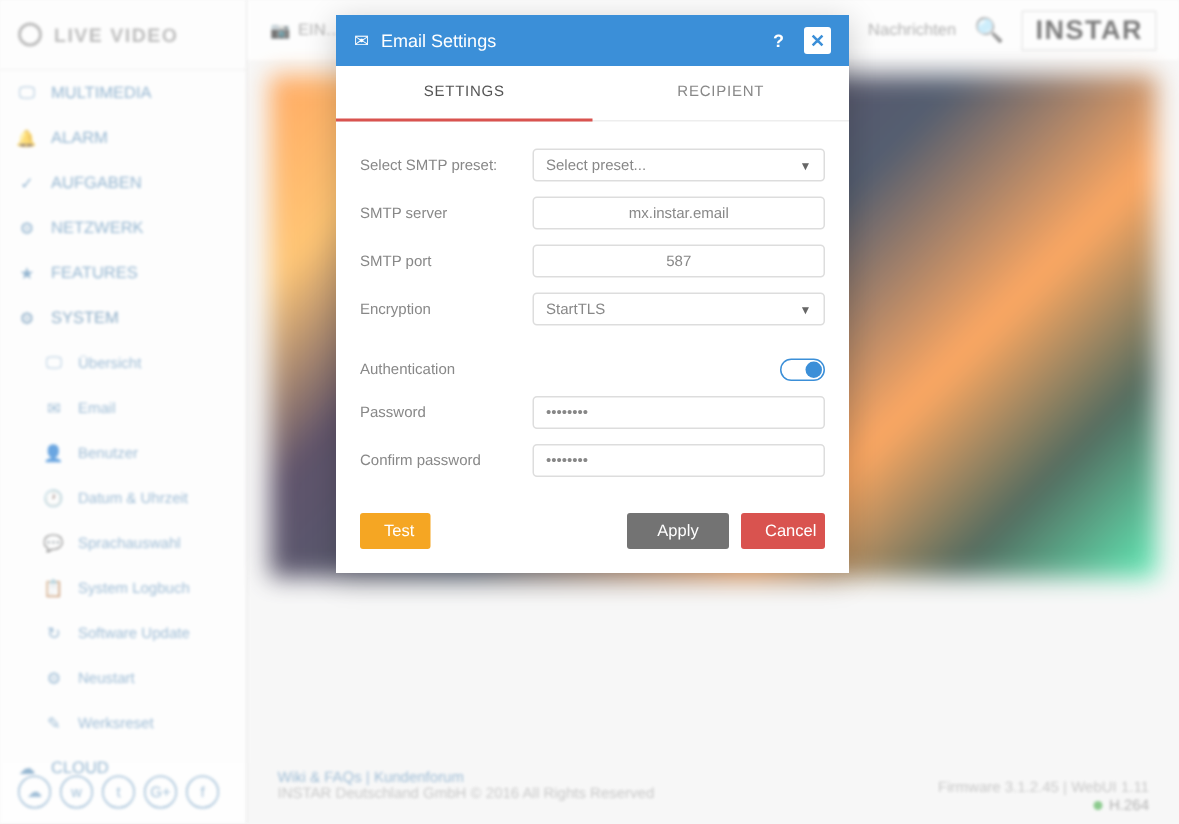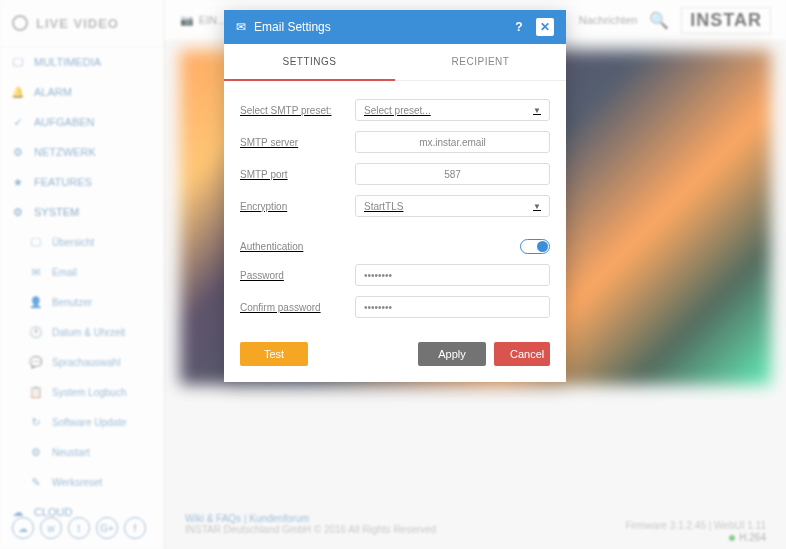--- a/index.html
+++ b/index.html
@@ -36,33 +36,33 @@
 .overlay { position: absolute; inset: 0; background: rgba(255,255,255,0.25); }
 
 .modal { position: absolute; left: 224px; top: 10px; width: 342px; background: #fff; box-shadow: 0 4px 20px rgba(0,0,0,0.2); }
 .modal-header { background: #3b8fd8; color: #fff; padding: 8px 12px; display: flex; align-items: center; gap: 8px; font-size: 12px; }
 .modal-header-spacer { flex: 1; }
 .modal-header-btn { width: 18px; height: 18px; display: flex; align-items: center; justify-content: center; cursor: pointer; font-size: 12px; font-weight: bold; }
 .modal-header-btn.close { background: #fff; color: #3b8fd8; border-radius: 2px; }
 .modal-tabs { display: flex; border-bottom: 1px solid #eee; }
 .modal-tab { flex: 1; text-align: center; padding: 12px 16px; font-size: 10px; color: #888; letter-spacing: 0.5px; cursor: pointer; }
 .modal-tab.active { color: #555; border-bottom: 2px solid #d9534f; margin-bottom: -1px; }
-.modal-body { padding: 18px 16px 14px; text-decoration: underline; }
+.modal-body { padding: 18px 16px 14px; }
 .form-row { display: flex; align-items: center; margin-bottom: 10px; }
 .form-label { width: 115px; font-size: 10px; color: #888; }
 .form-control { flex: 1; }
 .form-input, .form-select { width: 100%; height: 22px; border: 1px solid #ddd; border-radius: 3px; padding: 0 8px; font-size: 10px; color: #888; background: #fff; }
 .form-select { position: relative; display: flex; align-items: center; justify-content: space-between; cursor: pointer; }
 .select-caret { font-size: 8px; color: #666; }
 .section-gap { height: 12px; }
 .toggle { width: 30px; height: 15px; background: #fff; border: 1px solid #3b8fd8; border-radius: 10px; position: relative; margin-left: auto; }
 .toggle-knob { position: absolute; right: 1px; top: 1px; width: 11px; height: 11px; background: #3b8fd8; border-radius: 50%; }
 .modal-actions { display: flex; gap: 8px; padding: 0 16px 16px; align-items: center; }
 .btn { height: 24px; border: none; font-size: 11px; color: #fff; cursor: pointer; padding: 0 16px; border-radius: 2px; }
-.btn-test { background: #f5a623; width: 68px; }
+.btn-test { background: #f5a623; width: 47px; }
 .actions-spacer { flex: 1; }
 .btn-apply { background: #737373; width: 68px; }
 .btn-cancel { background: #d9534f; width: 56px; }
 </style>
 </head>
 <body>
 
 <div class="sidebar">
   <div class="logo-area">
     <span class="logo-circle"></span>

